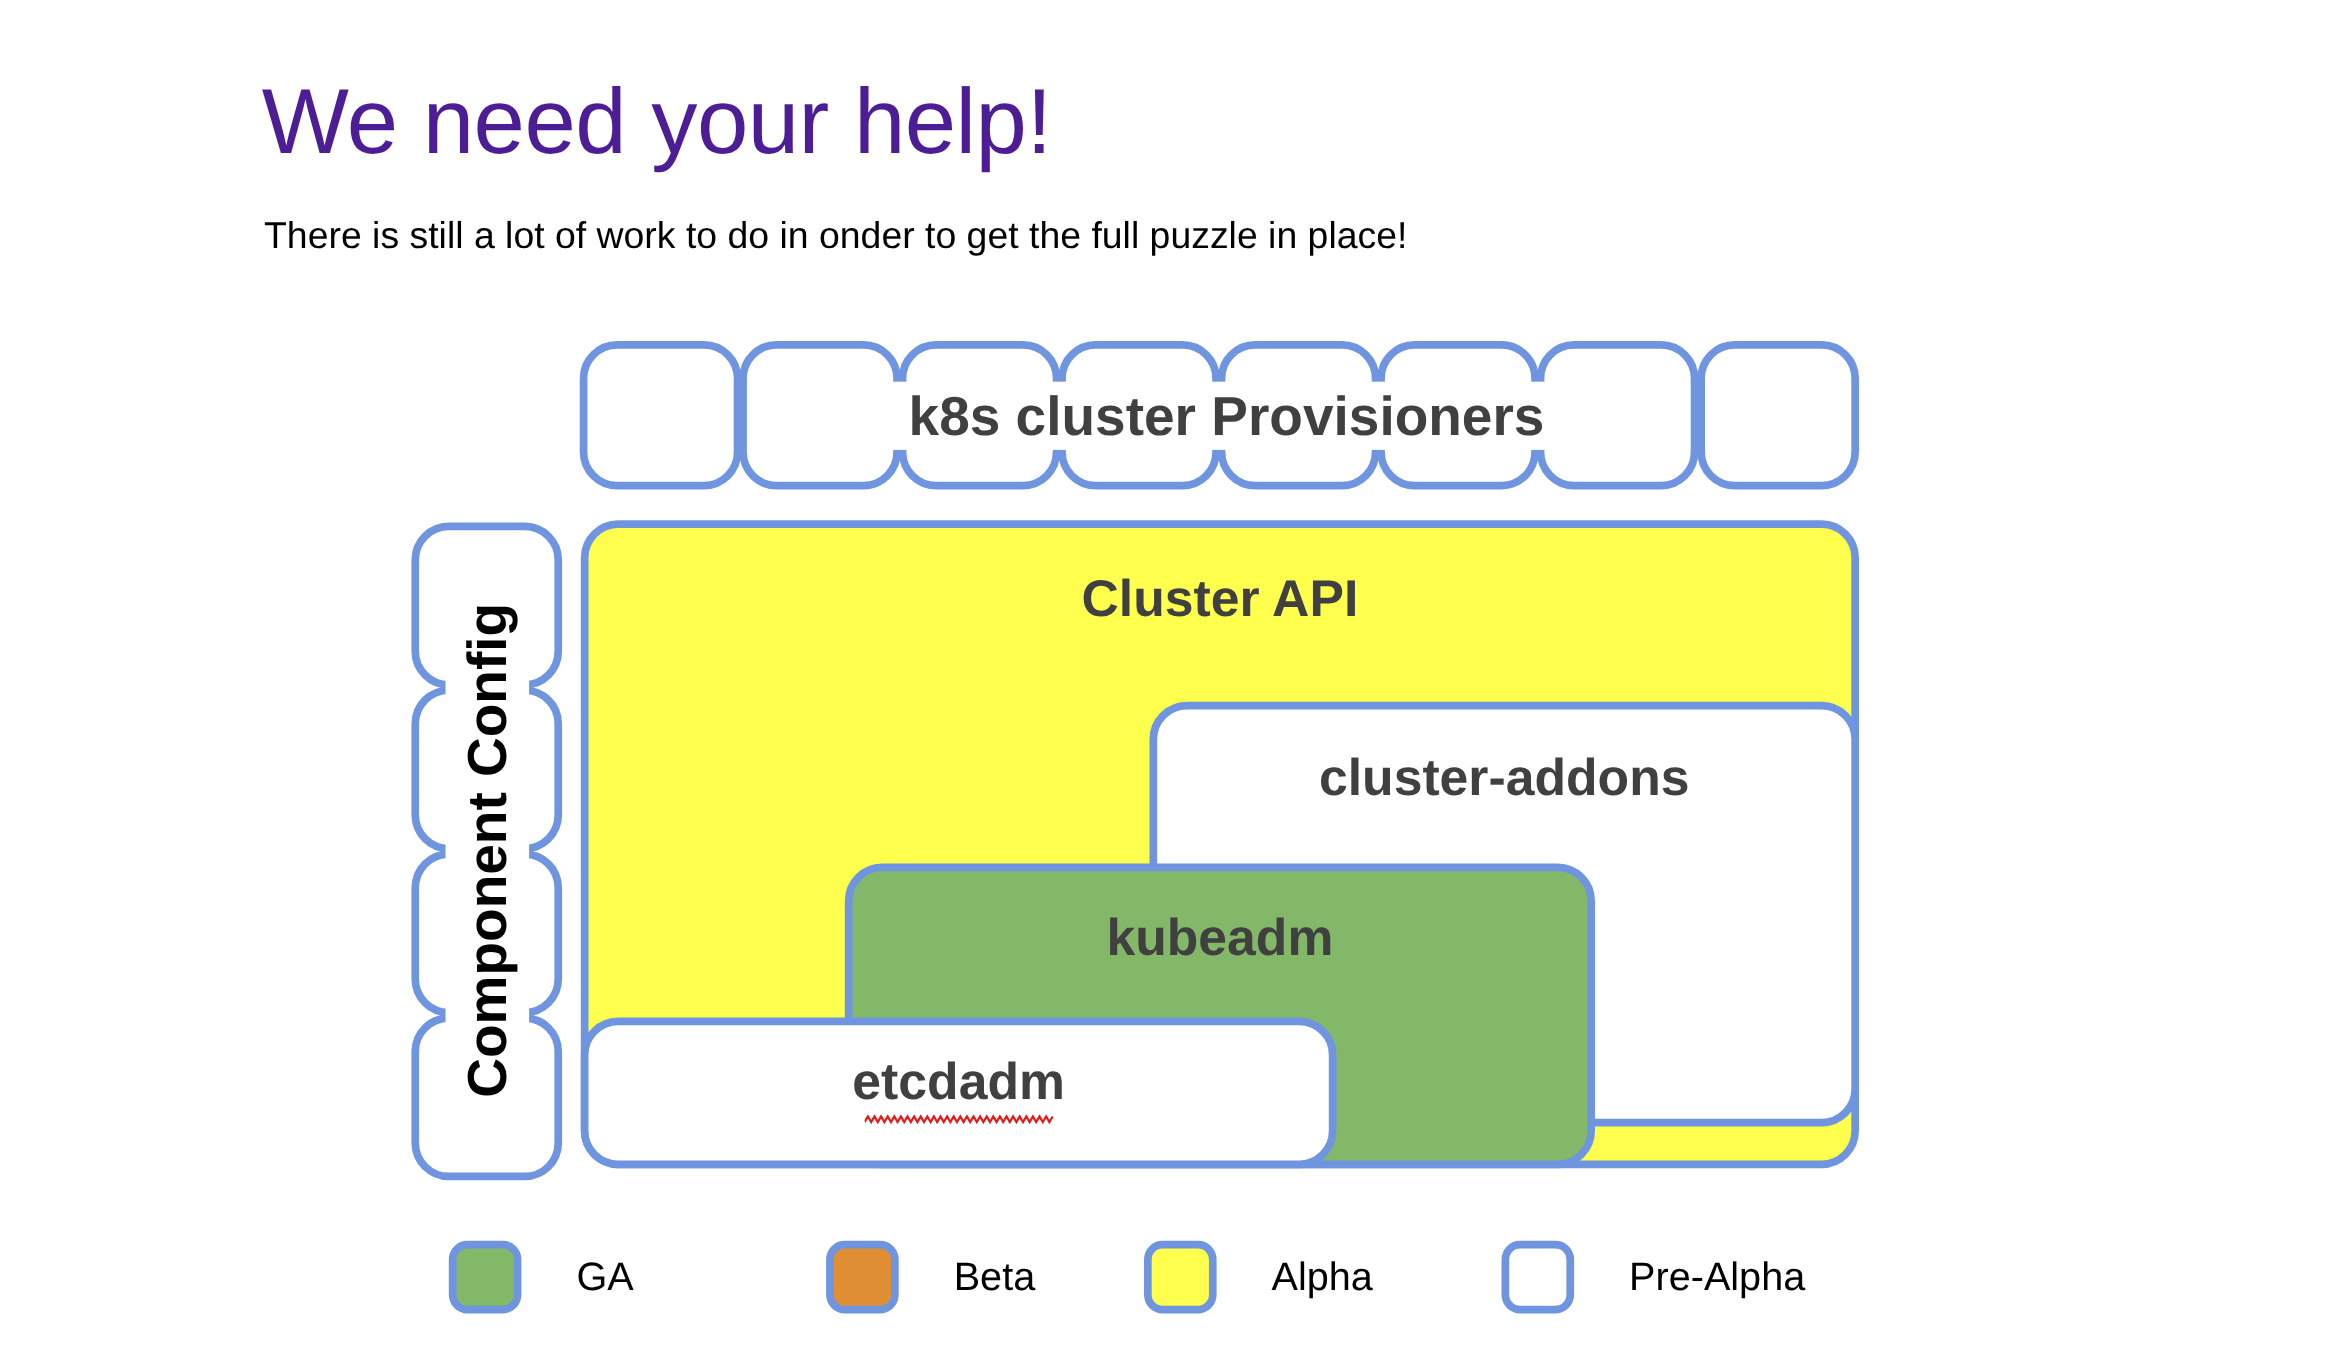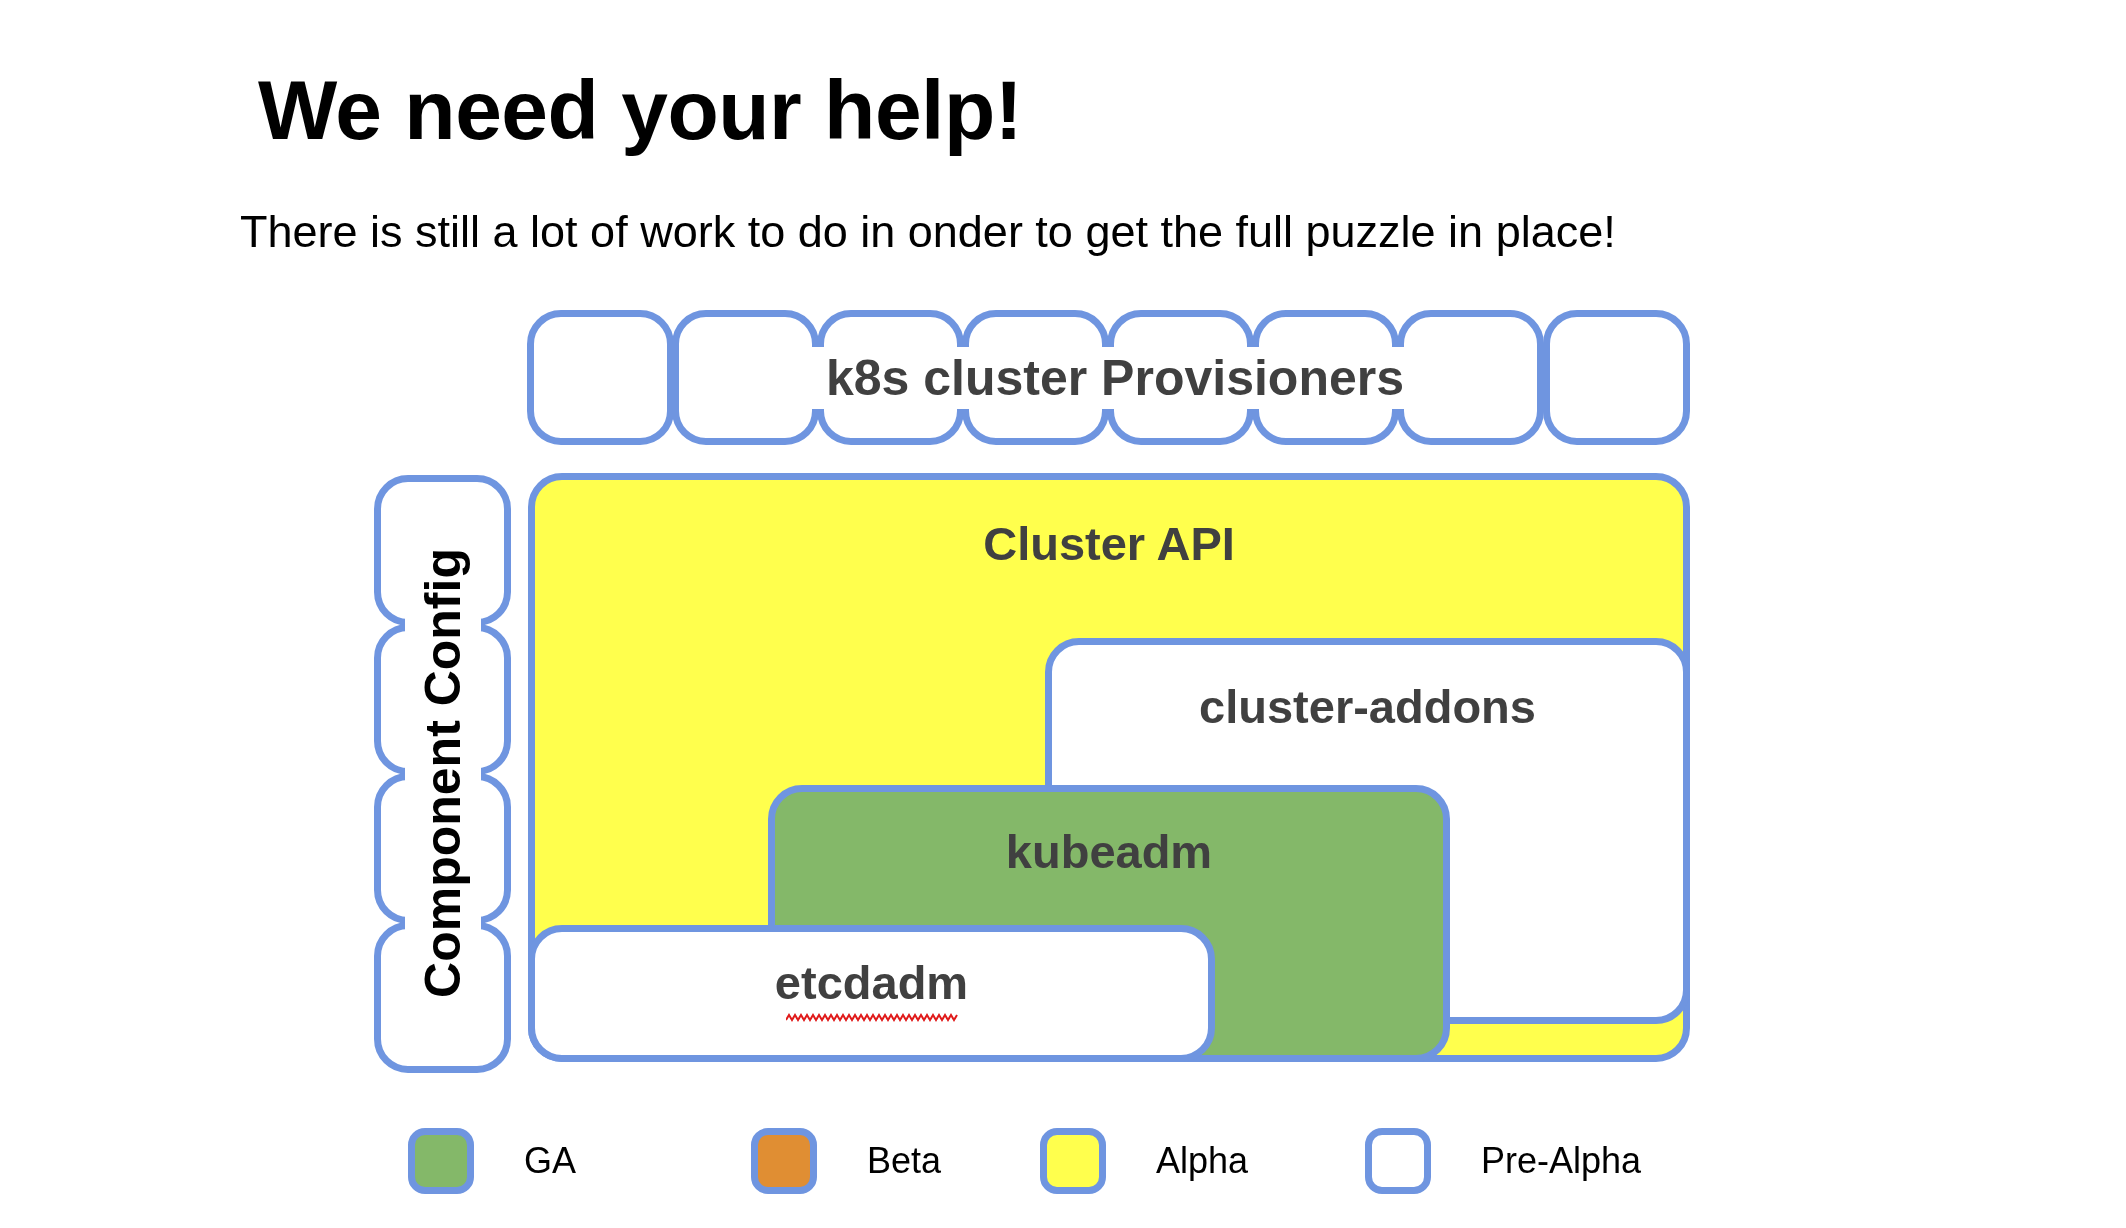--- a/index.html
+++ b/index.html
@@ -17,32 +17,31 @@
     overflow: hidden;
     position: relative;
   }
 
   
   .slide-title {
     position: absolute;
     left: 238px;
     top: 6px;
     font-size: 84px;
-    font-weight: 700;
+    font-weight: 400;
     line-height: 1.15;
     letter-spacing: -0.5px;
-    color: #000000;
-    white-space: nowrap;
-    margin-left: 20px;
+    color: #4c1d95;
+    white-space: nowrap;
   }
   .slide-subtitle {
     position: absolute;
     left: 240px;
     top: 160px;
-    font-size: 45px;
+    font-size: 34px;
     font-weight: 400;
     line-height: 1.2;
     color: #000000;
     white-space: nowrap;
   }
 
   
   .diagram {
     position: absolute;
     left: 0;

